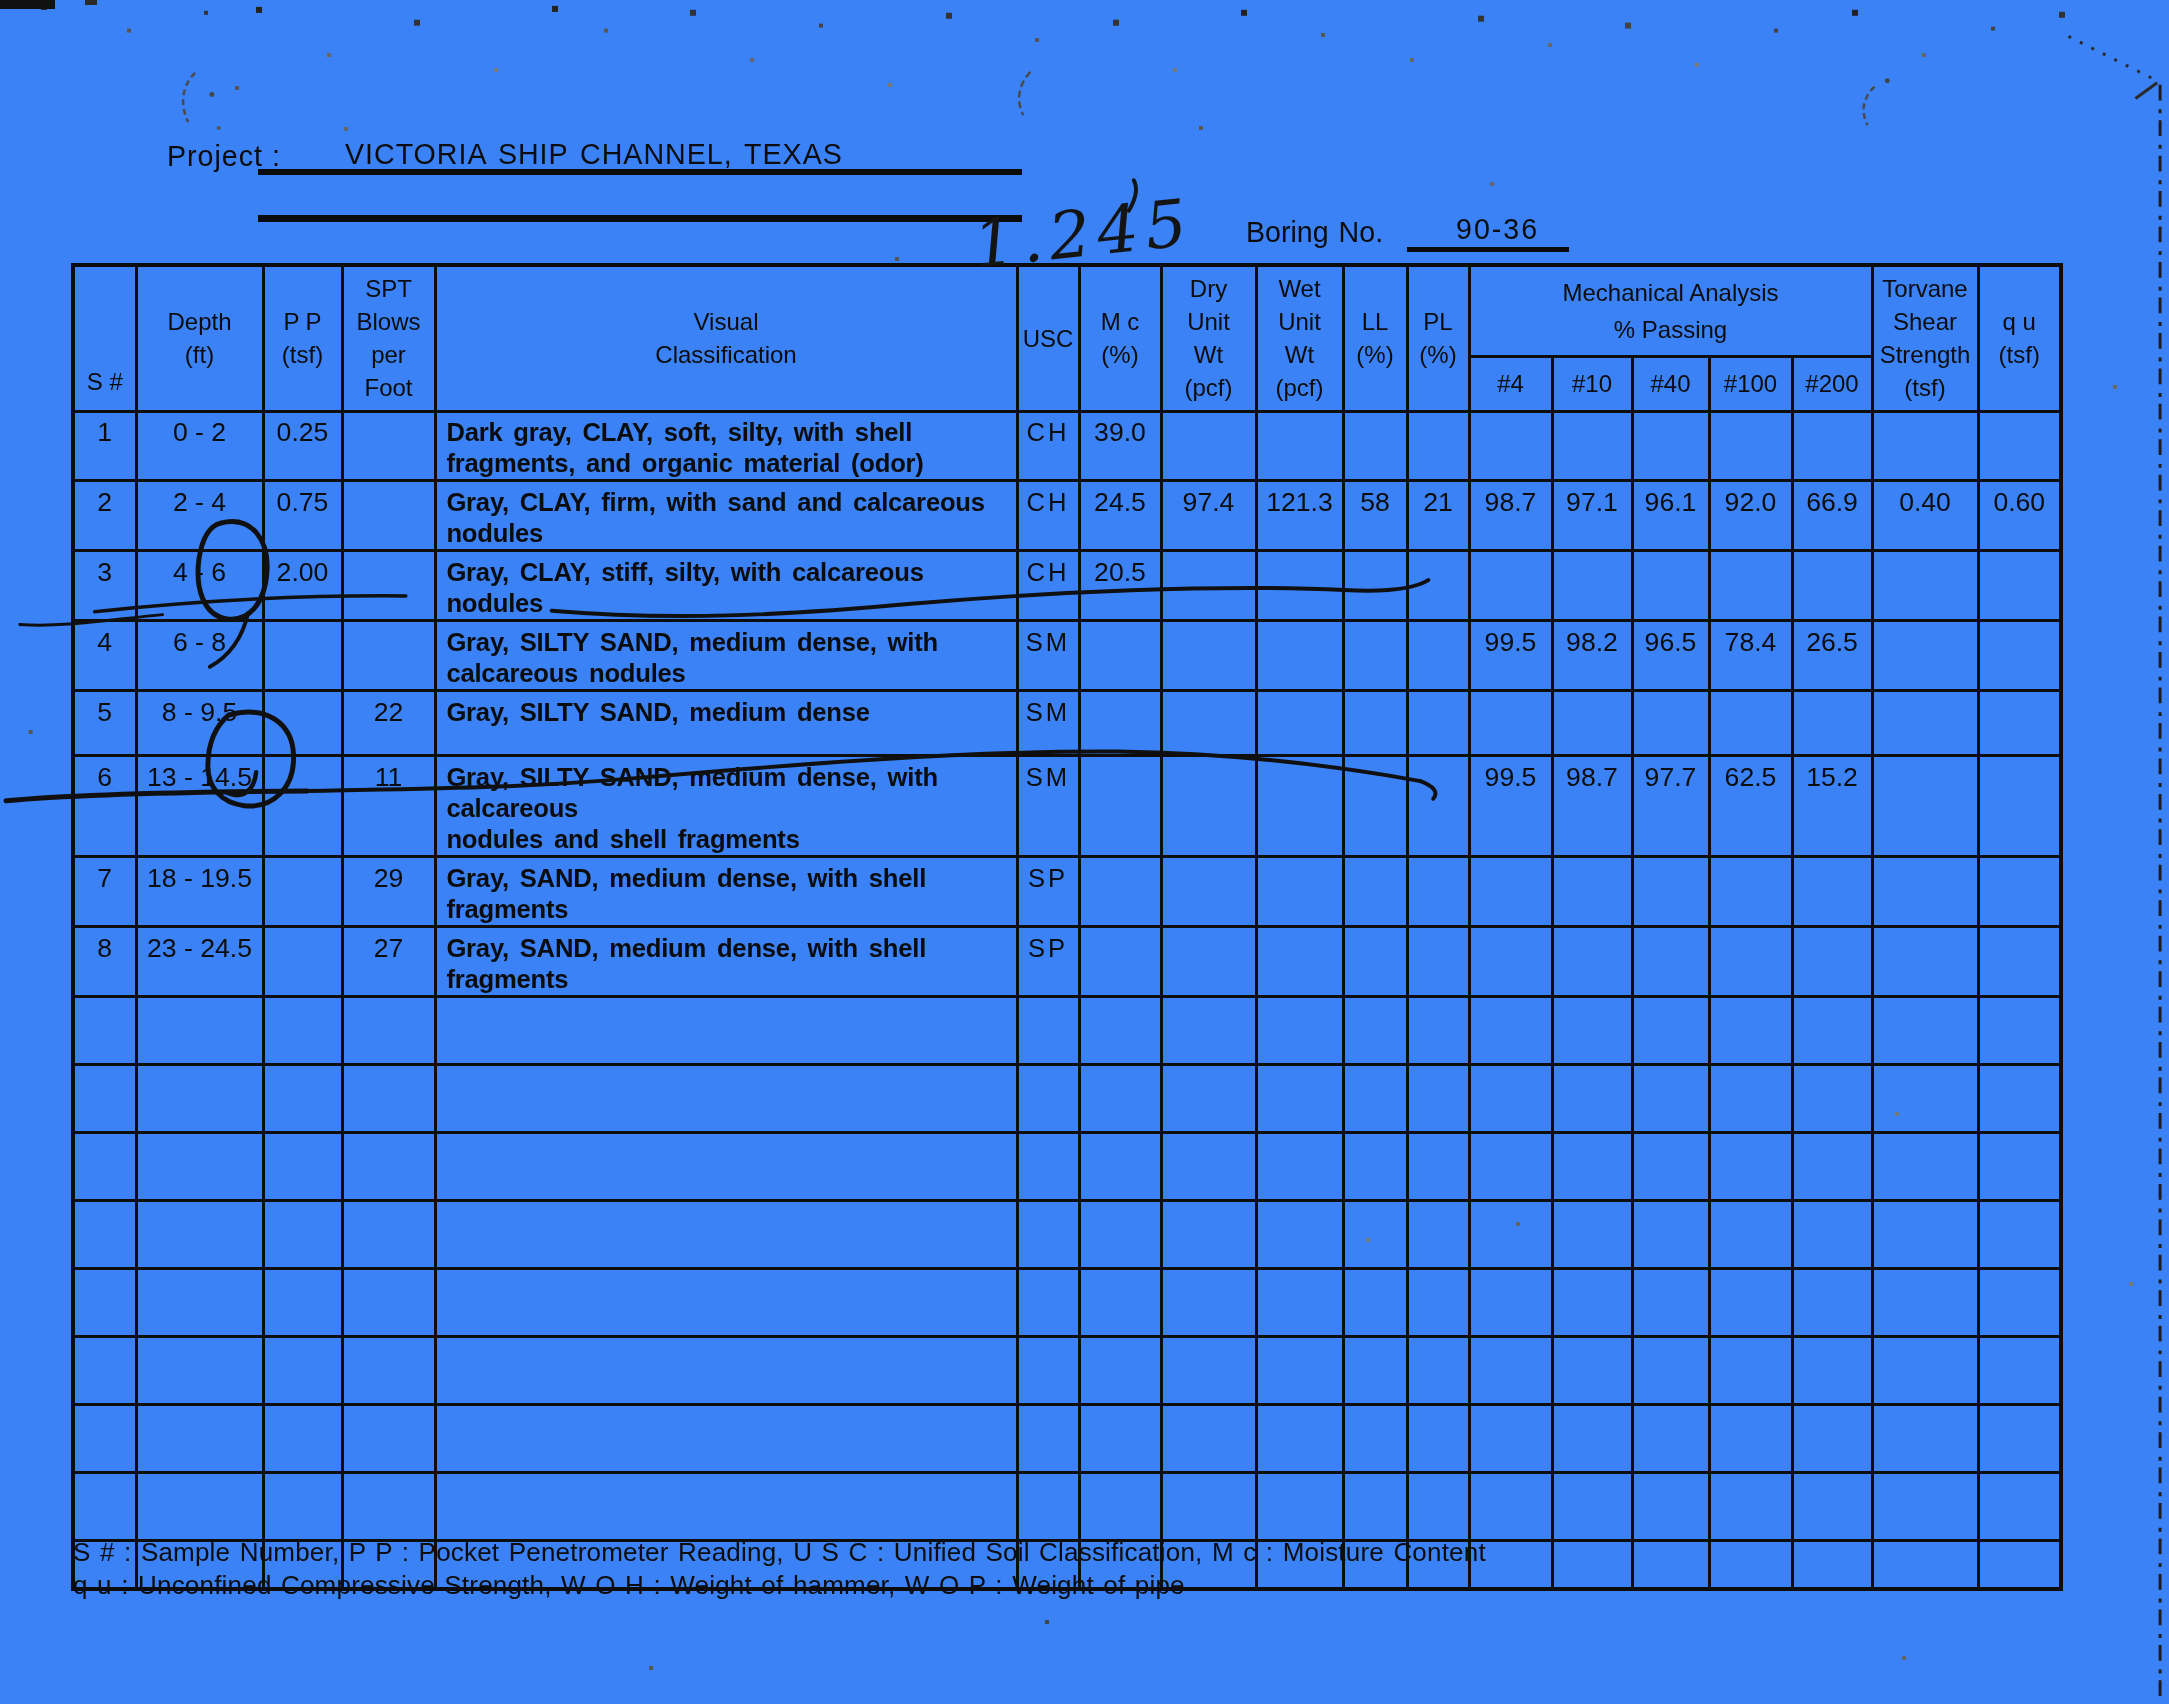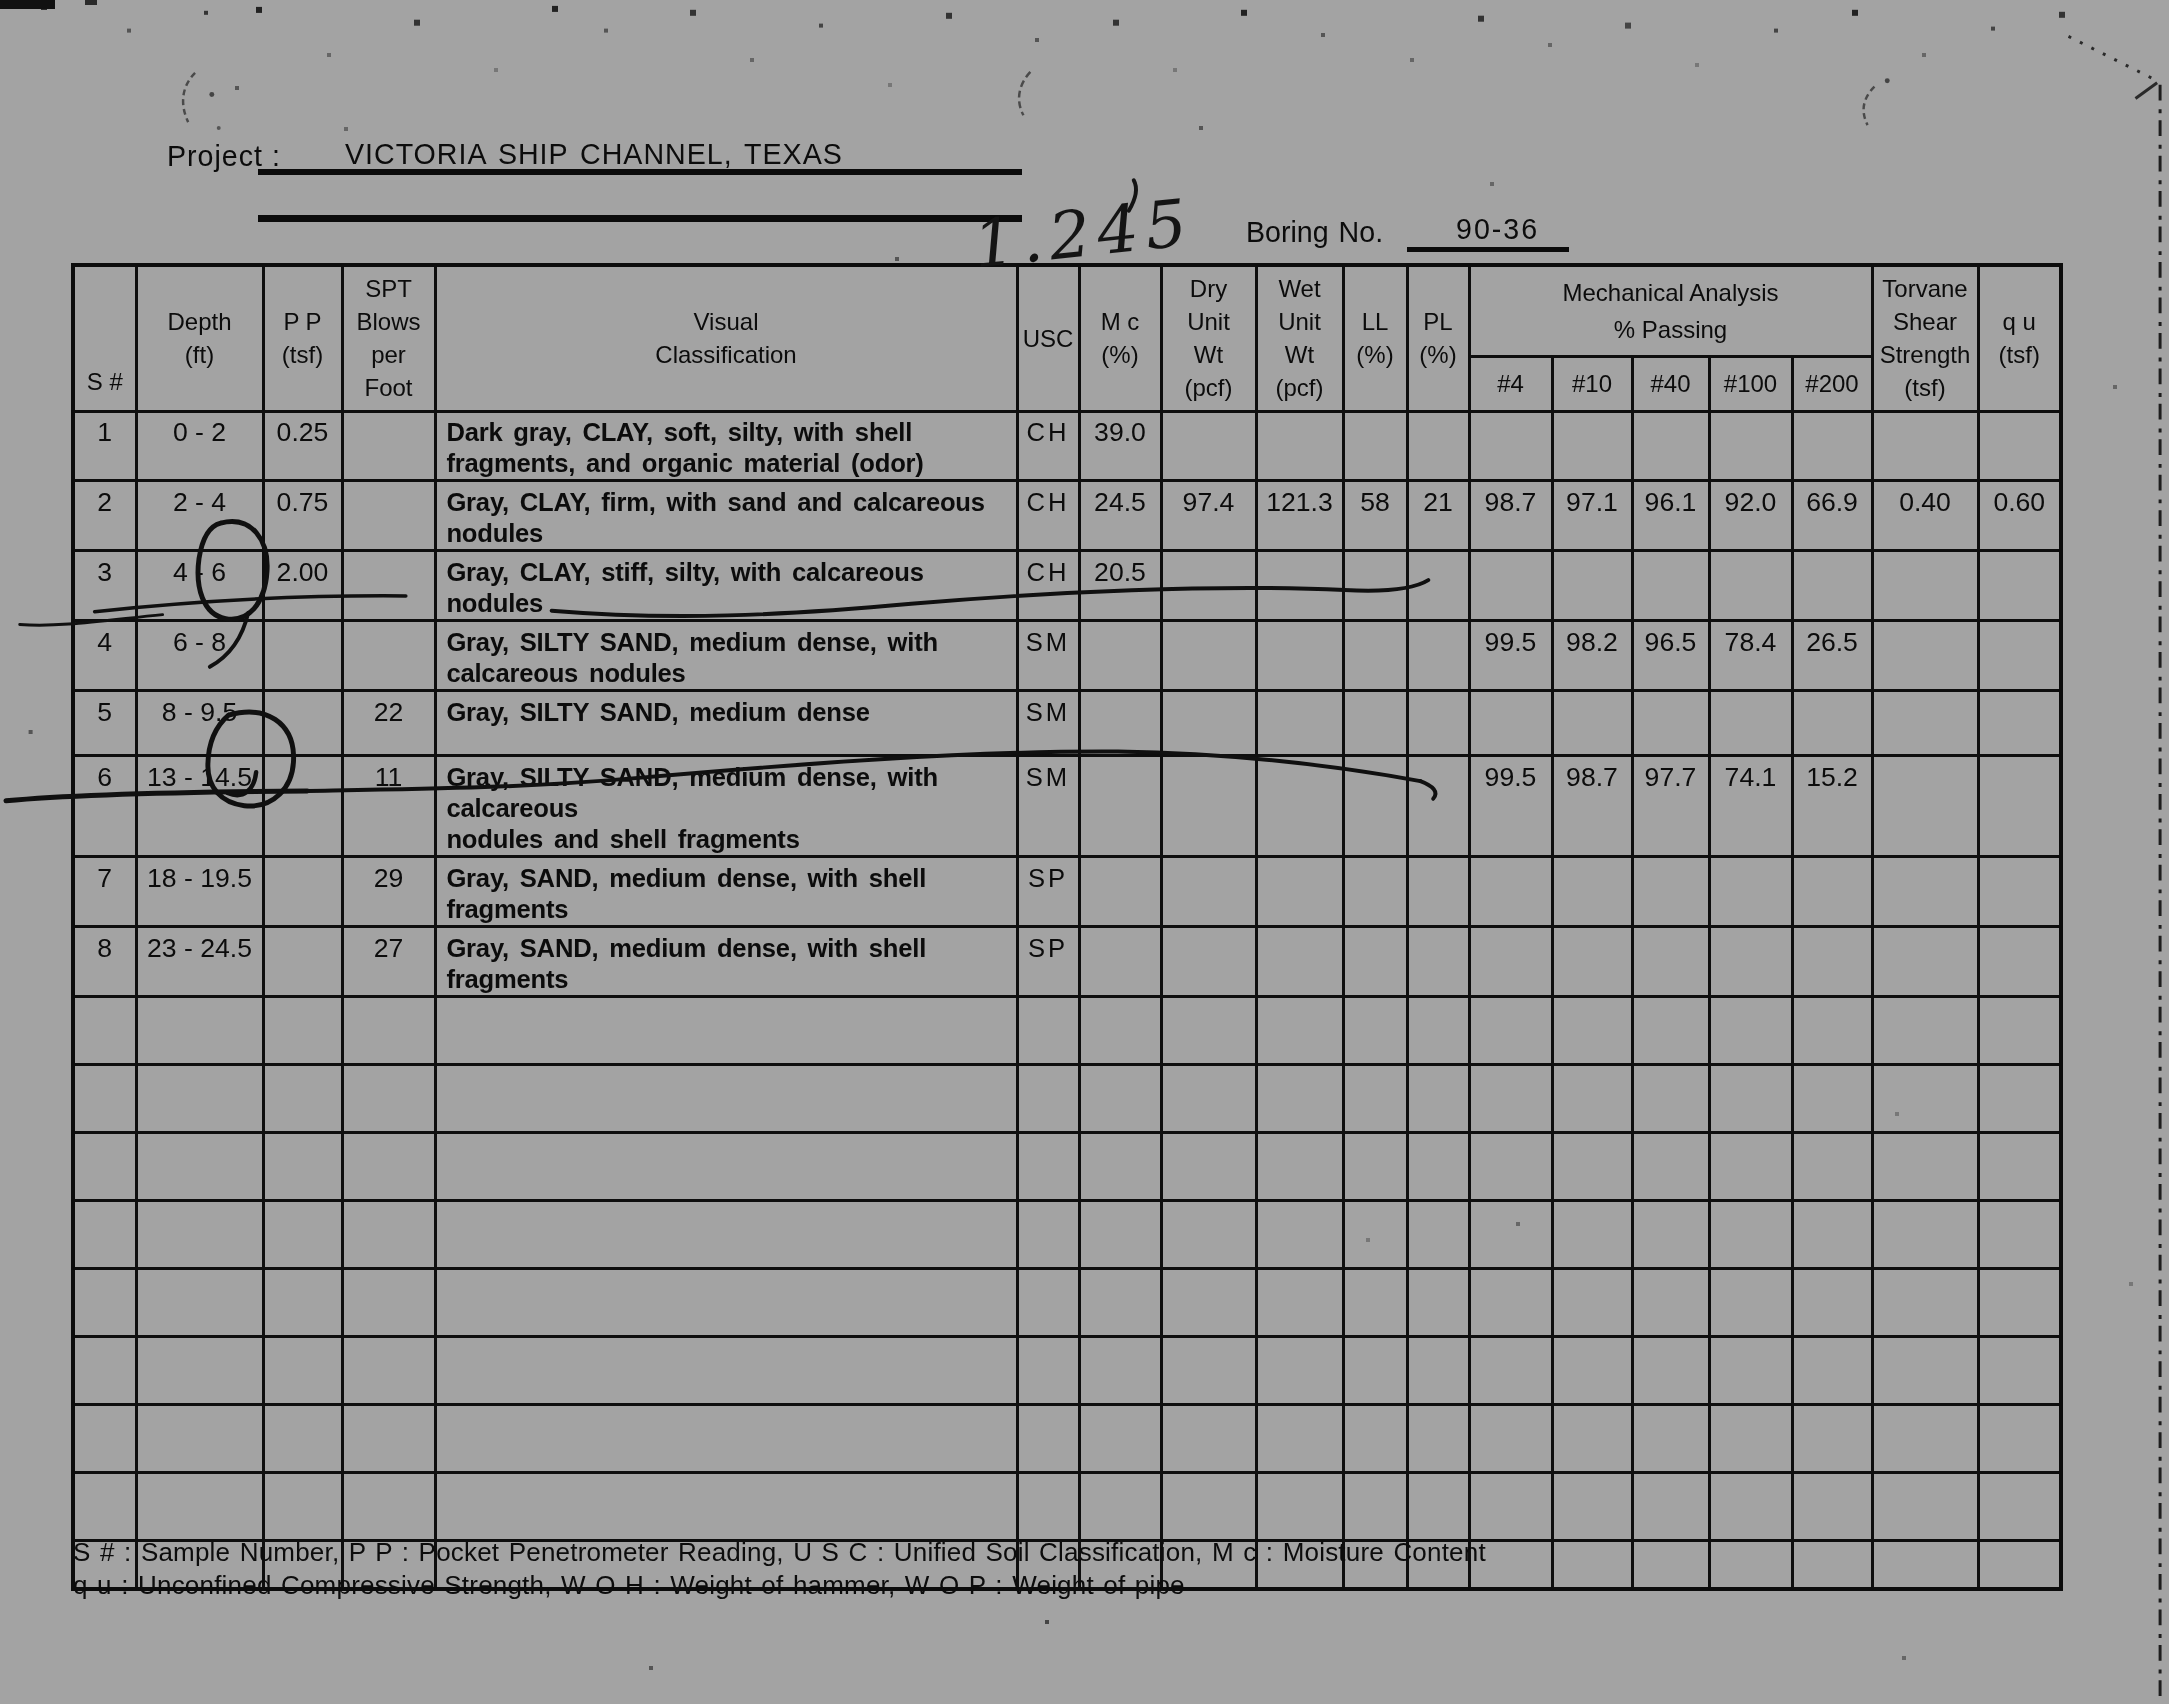--- a/index.html
+++ b/index.html
@@ -1,17 +1,17 @@
 <!DOCTYPE html>
 <html><head>
 <meta charset="utf-8">
 <style>
   html,body{margin:0;padding:0;background:#d8d8d4;}
   .page{
-    position:relative;width:2169px;height:1704px;background:#a3a3a3;
+    position:relative;width:2169px;height:1704px;background:#3b82f6;
     font-family:"Liberation Sans", sans-serif;color:#0c0c0c;overflow:hidden;
   }
   .abs{position:absolute;}
   
   .project-label{left:167px;top:140px;font-size:28.6px;letter-spacing:1px;}
   .project-value{left:345px;top:138px;font-size:28.6px;letter-spacing:1px;word-spacing:3px;}
   .rule{position:absolute;background:#0b0b0b;}
   .u1{left:258px;top:169px;width:764px;height:5.9px;}
   .u2{left:258px;top:215px;width:764px;height:6.9px;}
   .doc-title{left:1097px;top:137px;font-size:30.5px;font-weight:bold;letter-spacing:0.5px;word-spacing:6.9px;}
@@ -259,21 +259,21 @@
 nodules and shell fragments</td>
           <td class="usc-cell">SM</td>
           <td></td>
           <td></td>
           <td></td>
           <td></td>
           <td></td>
           <td>99.5</td>
           <td>98.7</td>
           <td>97.7</td>
-          <td>74.1</td>
+          <td>62.5</td>
           <td>15.2</td>
           <td></td>
           <td></td>
         </tr>
         <tr>
           <td>7</td>
           <td>18 - 19.5</td>
           <td></td>
           <td>29</td>
           <td class="visual-cell">Gray, SAND, medium dense, with shell fragments</td>

